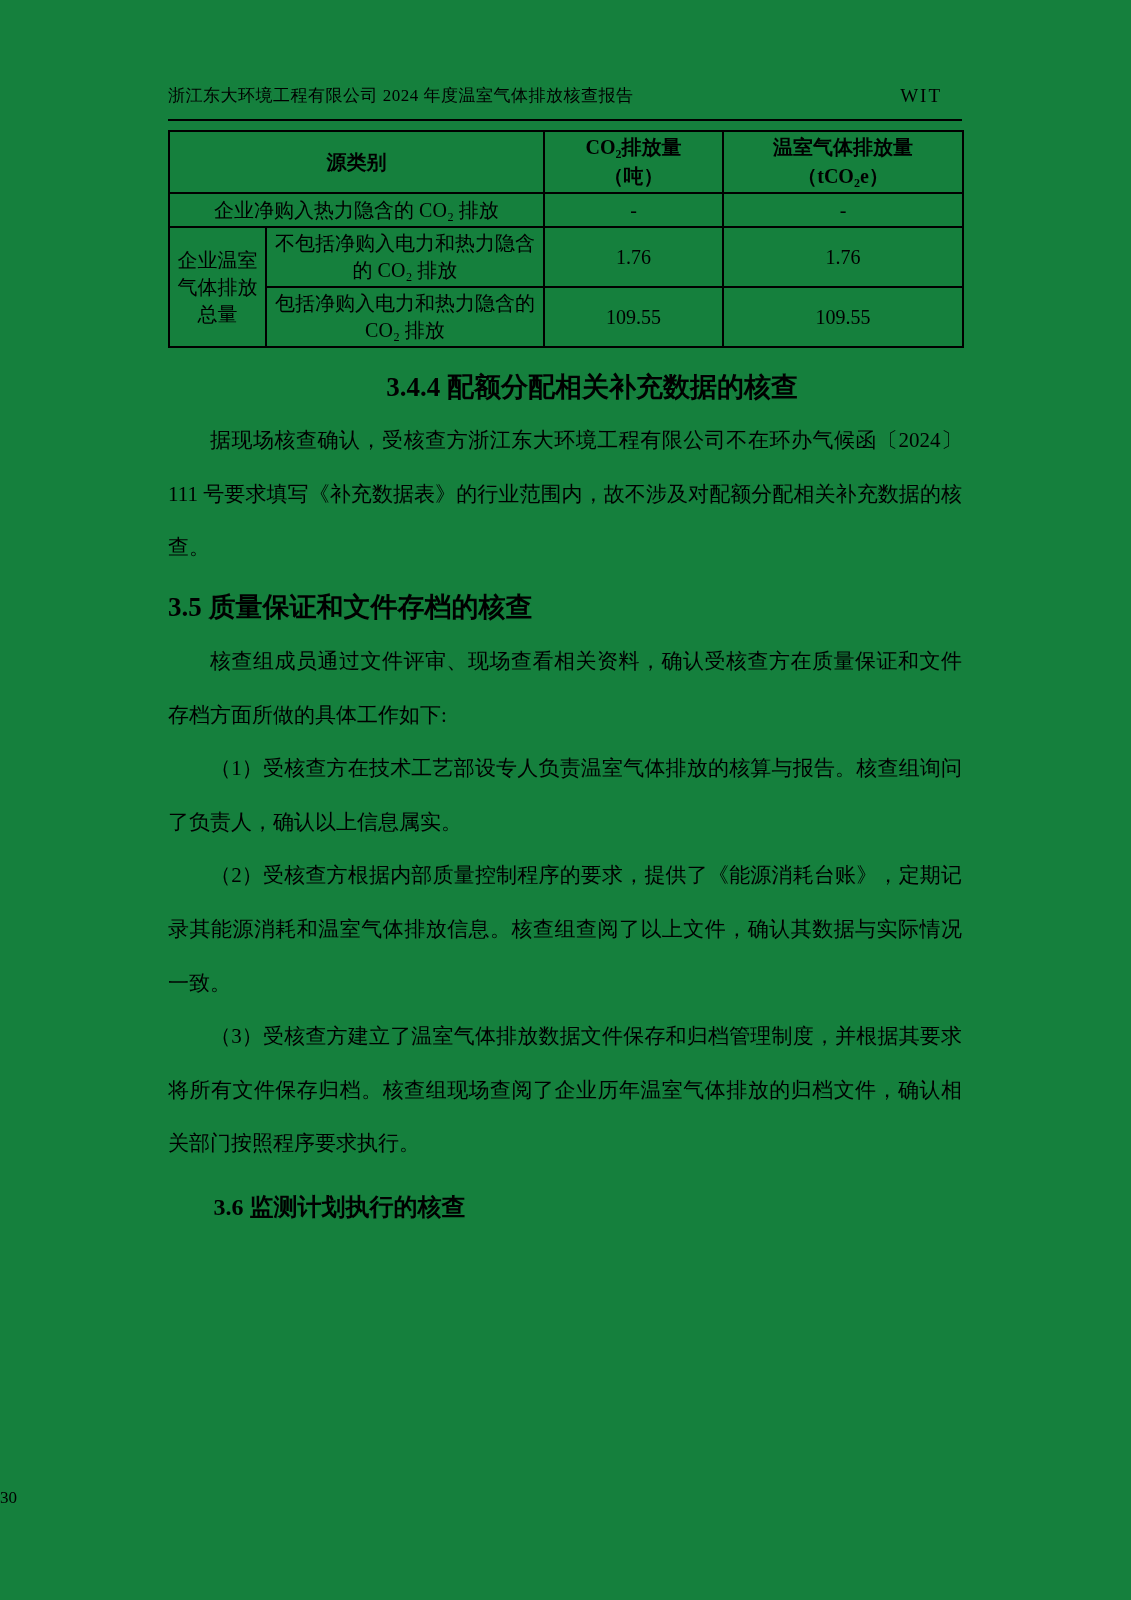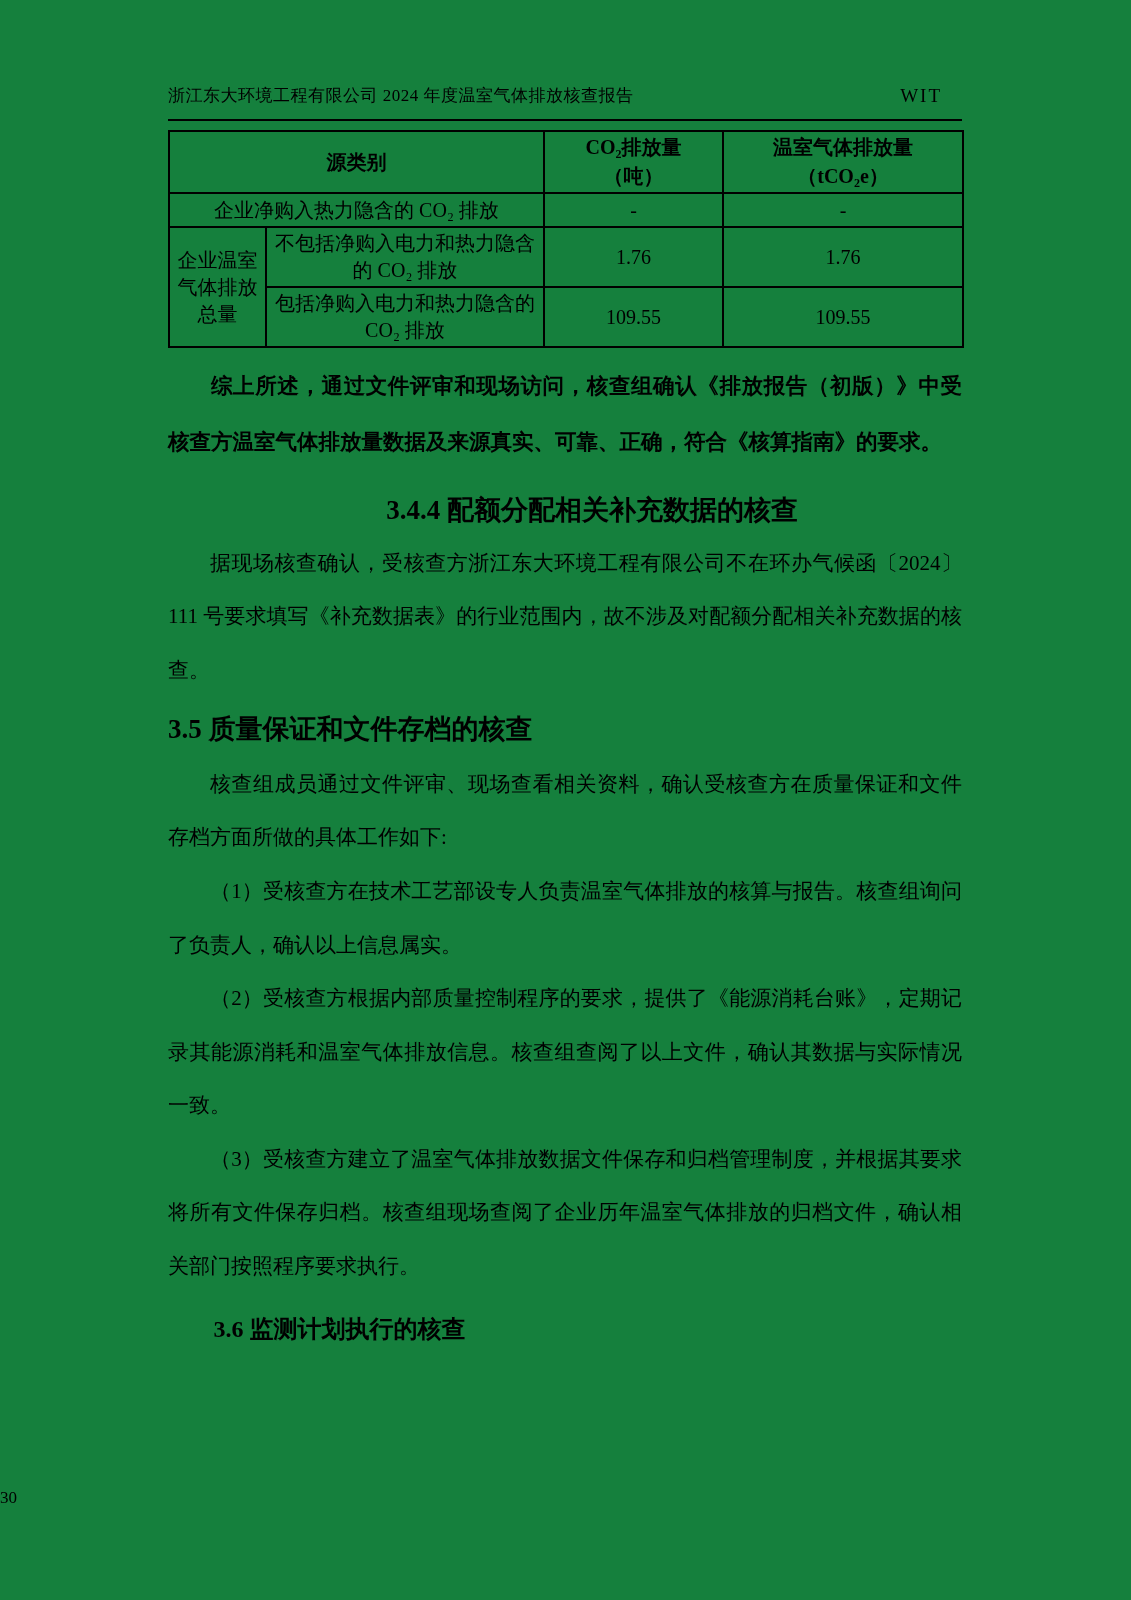--- a/index.html
+++ b/index.html
@@ -155,21 +155,20 @@
           <td>1.76</td>
         </tr>
         <tr class="row-double">
           <td>包括净购入电力和热力隐含的 CO₂ 排放</td>
           <td>109.55</td>
           <td>109.55</td>
         </tr>
       </tbody>
     </table>
 
-    <p class="para bold-para">综上所述，通过文件评审和现场访问，核查组确认《排放报告（初版）》中受核查方温室气体排放量数据及来源真实、可靠、正确，符合《核算指南》的要求。</p>
 
     <h3 class="sub-heading">3.4.4 配额分配相关补充数据的核查</h3>
 
     <p class="para">据现场核查确认，受核查方浙江东大环境工程有限公司不在环办气候函〔2024〕111 号要求填写《补充数据表》的行业范围内，故不涉及对配额分配相关补充数据的核查。</p>
 
     <h2 class="main-heading">3.5 质量保证和文件存档的核查</h2>
 
     <p class="para">核查组成员通过文件评审、现场查看相关资料，确认受核查方在质量保证和文件存档方面所做的具体工作如下:</p>
 
     <p class="para">（1）受核查方在技术工艺部设专人负责温室气体排放的核算与报告。核查组询问了负责人，确认以上信息属实。</p>

